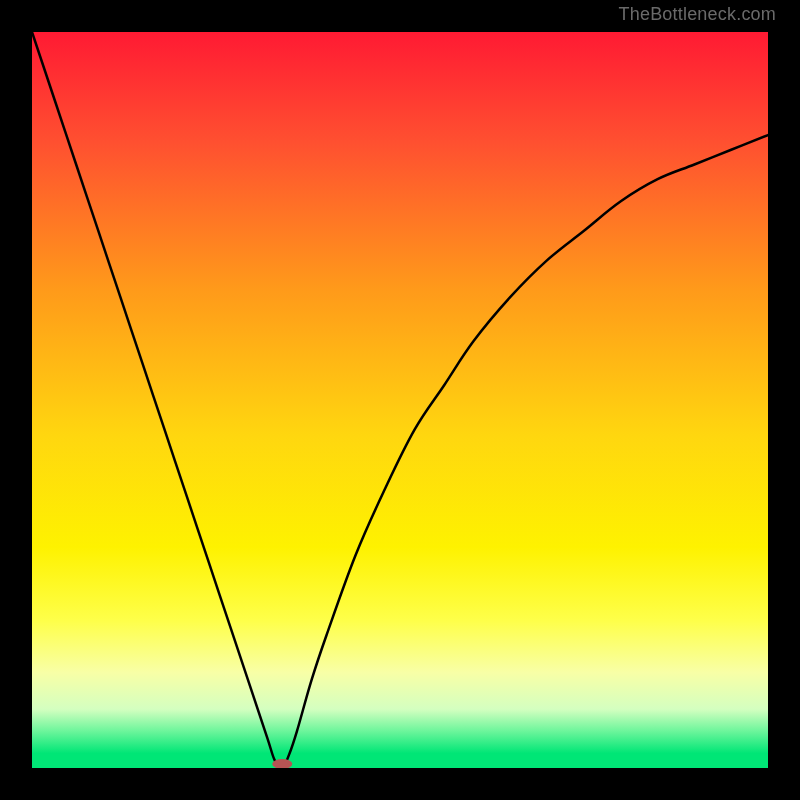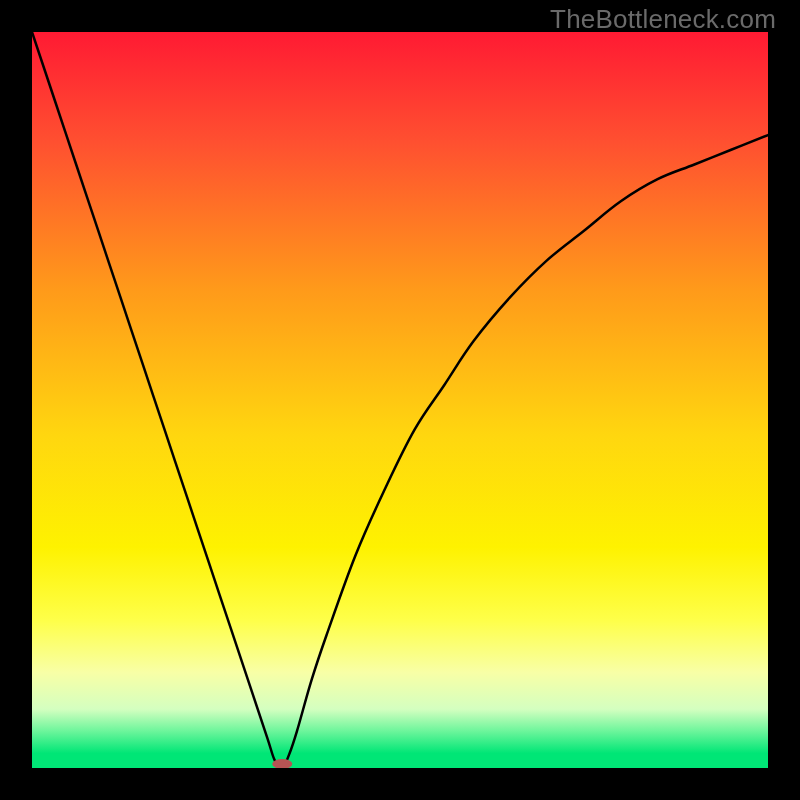--- a/index.html
+++ b/index.html
@@ -45,21 +45,21 @@
     left: 0;
     width: 736px;
     height: 736px;
     pointer-events: none;
   }
   .watermark {
     position: absolute;
     top: 4px;
     right: 24px;
     color: #6a6a6a;
-    font-size: 26px;
+    font-size: 18px;
     font-weight: 500;
     letter-spacing: 0.2px;
   }
 </style>
 </head>
 <body>
 
 <div class="frame">
   <div class="watermark">TheBottleneck.com</div>
   <div class="plot">

